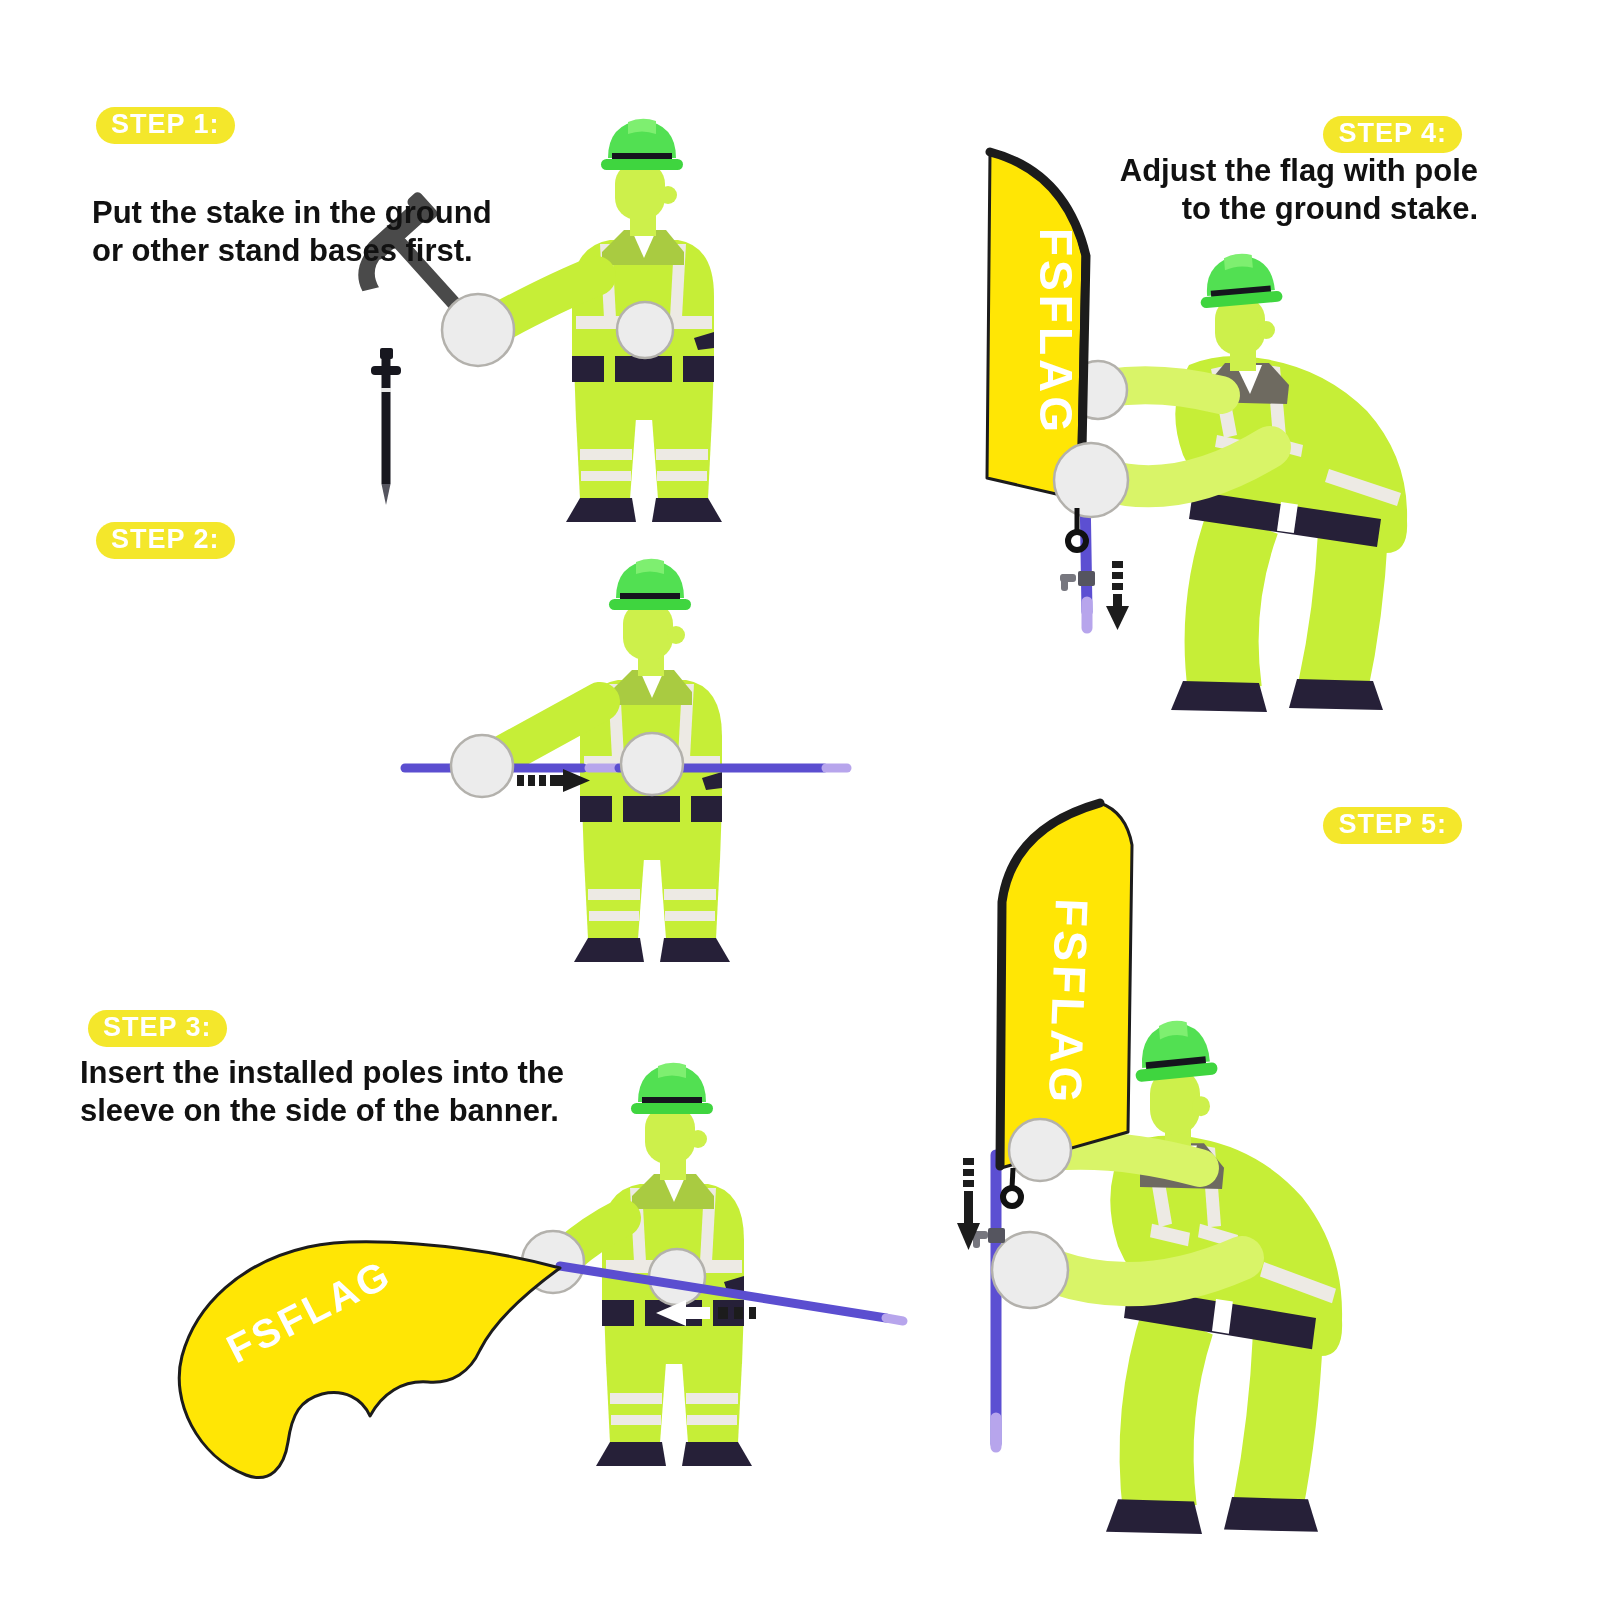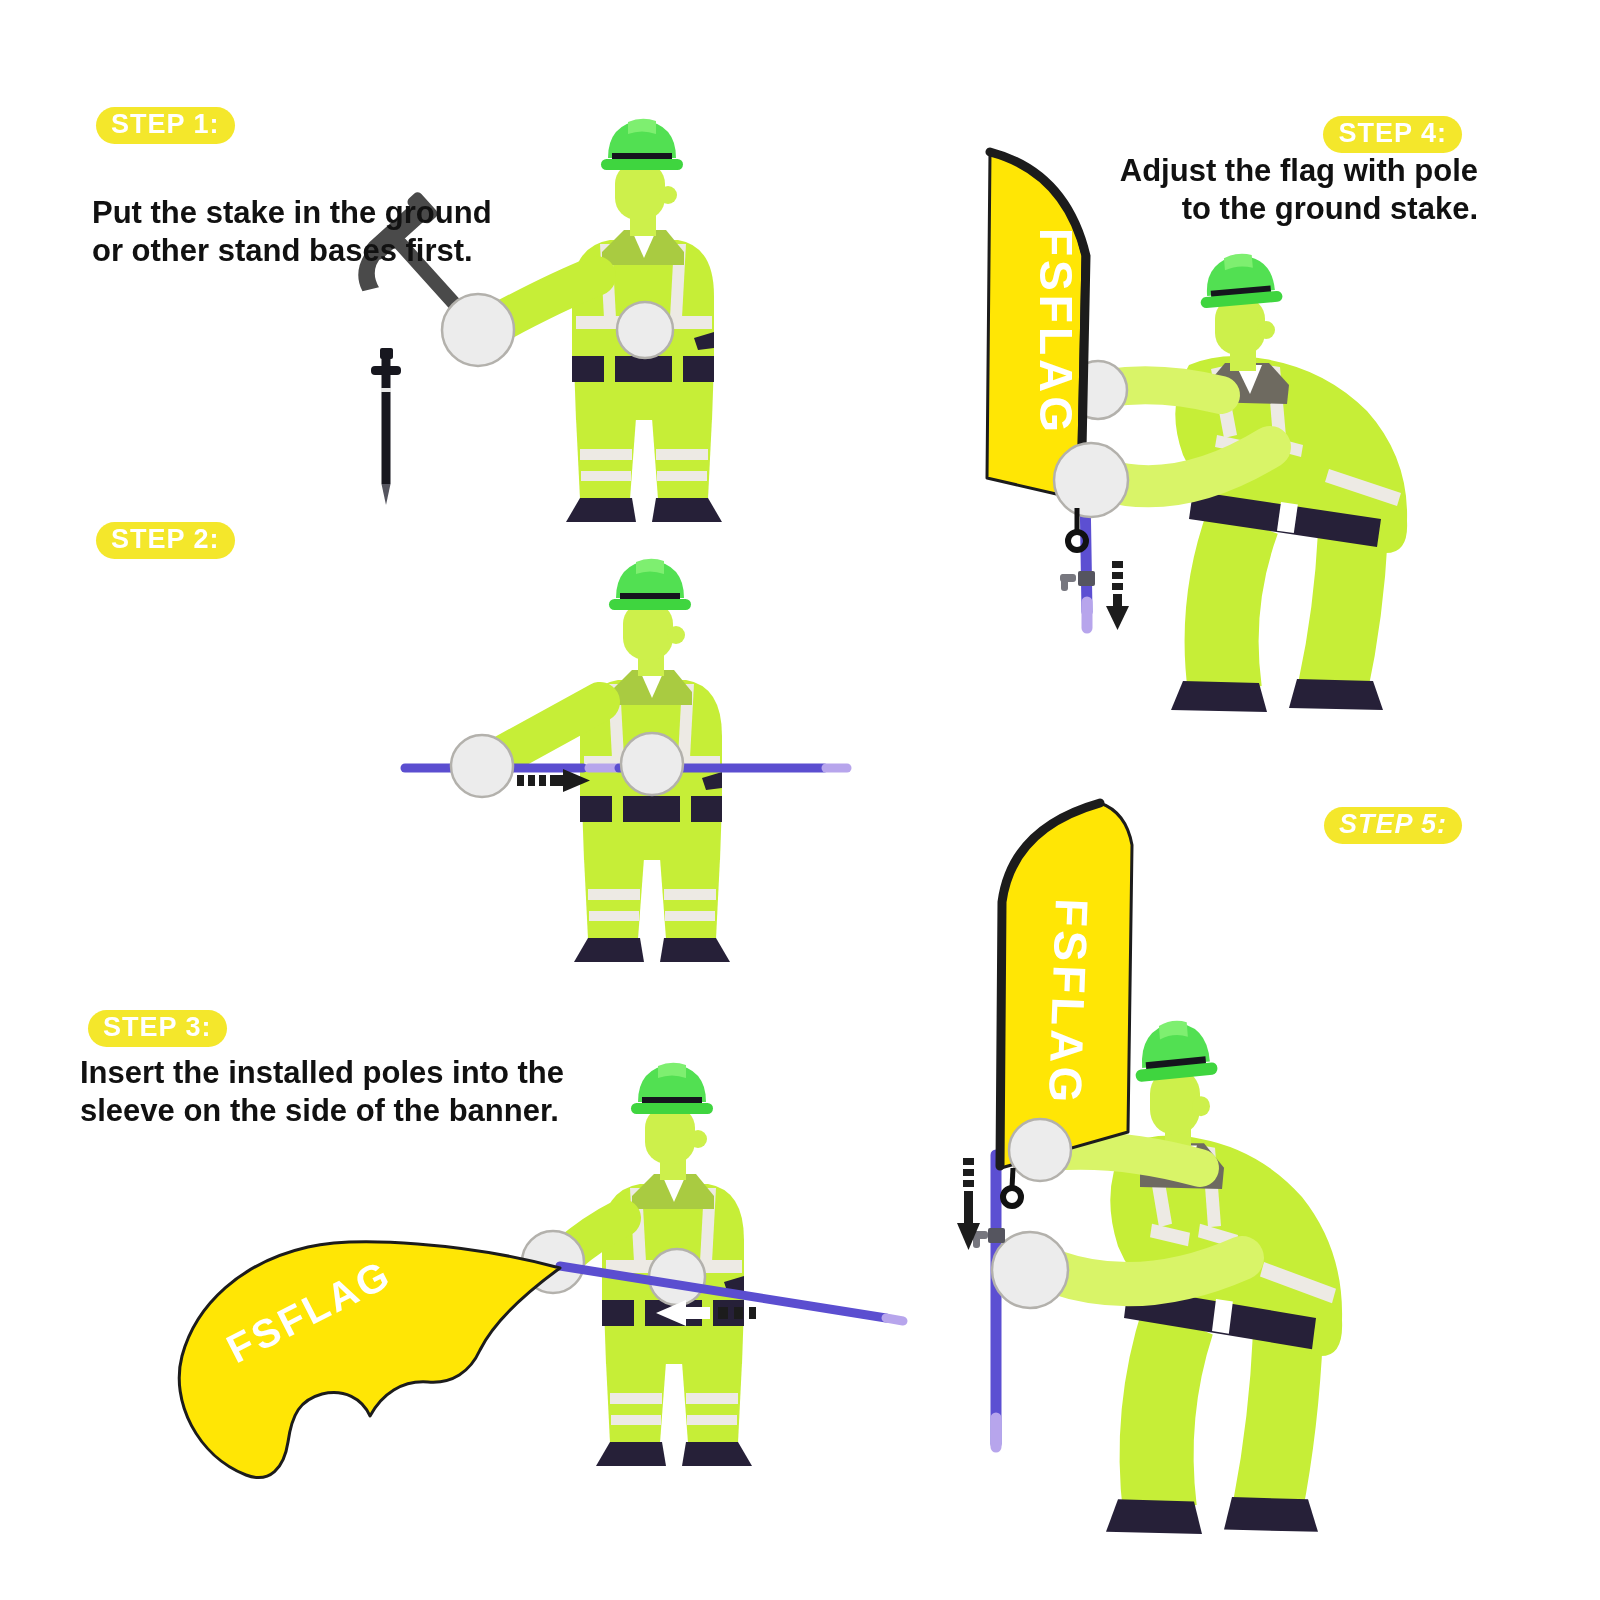--- a/index.html
+++ b/index.html
@@ -264,15 +264,15 @@
   <div class="pill" style="left:96px;top:514px;">STEP 2:</div>
 
   <div class="pill" style="left:88px;top:1002px;">STEP 3:</div>
   <p class="desc" style="left:80px;top:1054px;width:490px;">Insert the installed poles into the
 sleeve on the side of the banner.</p>
 
   <div class="pill" style="right:138px;top:108px;">STEP 4:</div>
   <p class="desc right" style="right:122px;top:152px;width:430px;">Adjust the flag with pole
 to the ground stake.</p>
 
-  <div class="pill" style="right:138px;top:799px;font-style:italic;">STEP 5:</div>
+  <div class="pill" style="right:138px;top:799px;">STEP 5:</div>
 
 </div>
 
 </body></html>

